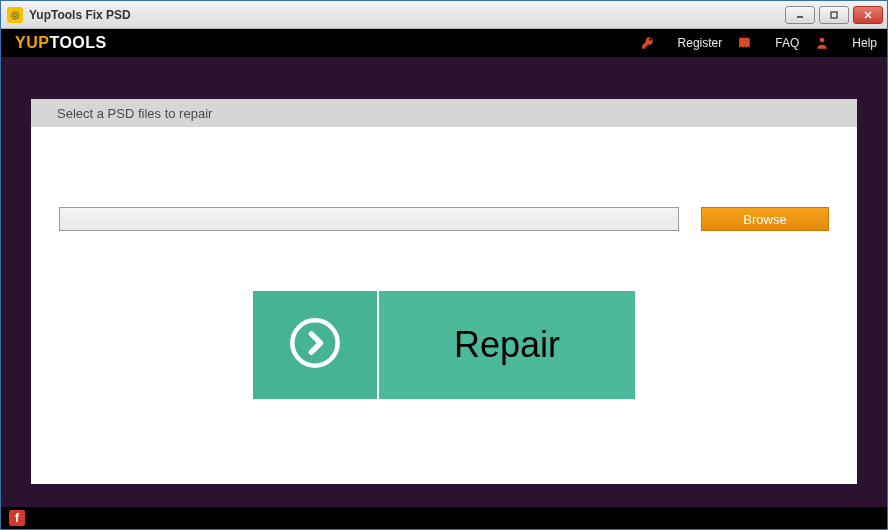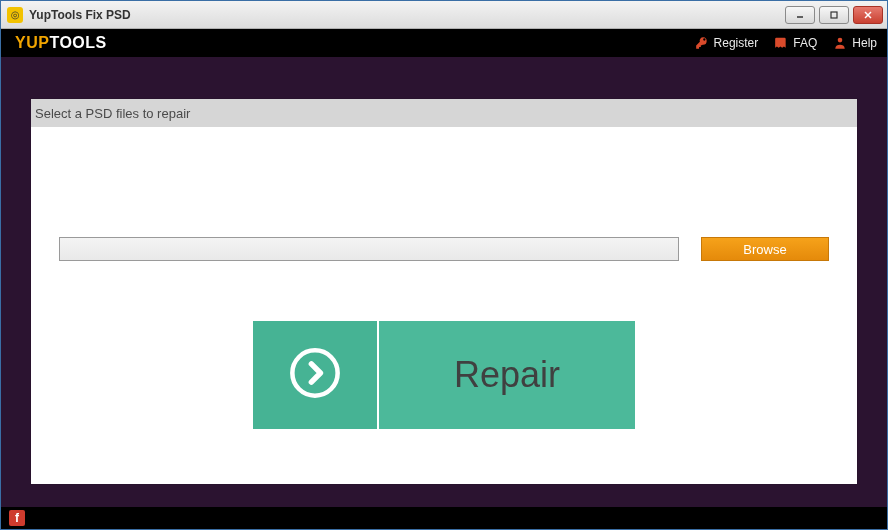--- a/index.html
+++ b/index.html
@@ -69,21 +69,21 @@
     font-family: Arial, sans-serif;
     font-weight: bold;
     font-size: 16px;
     letter-spacing: 0.5px;
   }
   .logo .yup { color: #f2a500; }
   .logo .tools { color: #fff; }
   .app-header .spacer { flex: 1; }
   .hdr-link {
     display: flex; align-items: center;
-    gap: 5px;
+    gap: 23px;
     margin-left: 16px;
     cursor: pointer;
     color: #e9e9e9;
   }
   .hdr-icon { color: #d94a2b; display:flex; align-items:center; }
   .hdr-icon svg { width:14px; height:14px; }
   
   .app-body {
     flex: 1;
     background: #2b1330;
@@ -96,24 +96,24 @@
     height: 385px;
     box-shadow: 0 0 0 1px rgba(0,0,0,0.05);
   }
   .panel-header {
     height: 28px;
     background: #d6d6d6;
     color: #4a4a4a;
     font-size: 13px;
     display: flex;
     align-items: center;
-    padding: 0 4px;
+    padding: 0 26px;
   }
   .panel-body {
-    padding: 110px 28px 0 28px;
+    padding: 80px 28px 0 28px;
   }
   .file-row {
     display: flex;
     align-items: center;
     gap: 22px;
     margin-bottom: 60px;
   }
   .file-input {
     flex: 1;
     height: 24px;
@@ -142,21 +142,21 @@
   .repair-icon-box {
     width: 126px;
     background: #46b394;
     display: flex; align-items: center; justify-content: center;
     border-right: 2px solid #fff;
   }
   .repair-label-box {
     width: 256px;
     background: #4cb99a;
     display: flex; align-items: center; justify-content: center;
-    color: #404040;
+    color: #000000;
     font-size: 36px;
     font-weight: 300;
   }
   .repair-icon-box svg { width: 58px; height: 58px; }
   
   .app-footer {
     height: 22px;
     background: #000;
     display: flex;
     align-items: center;

